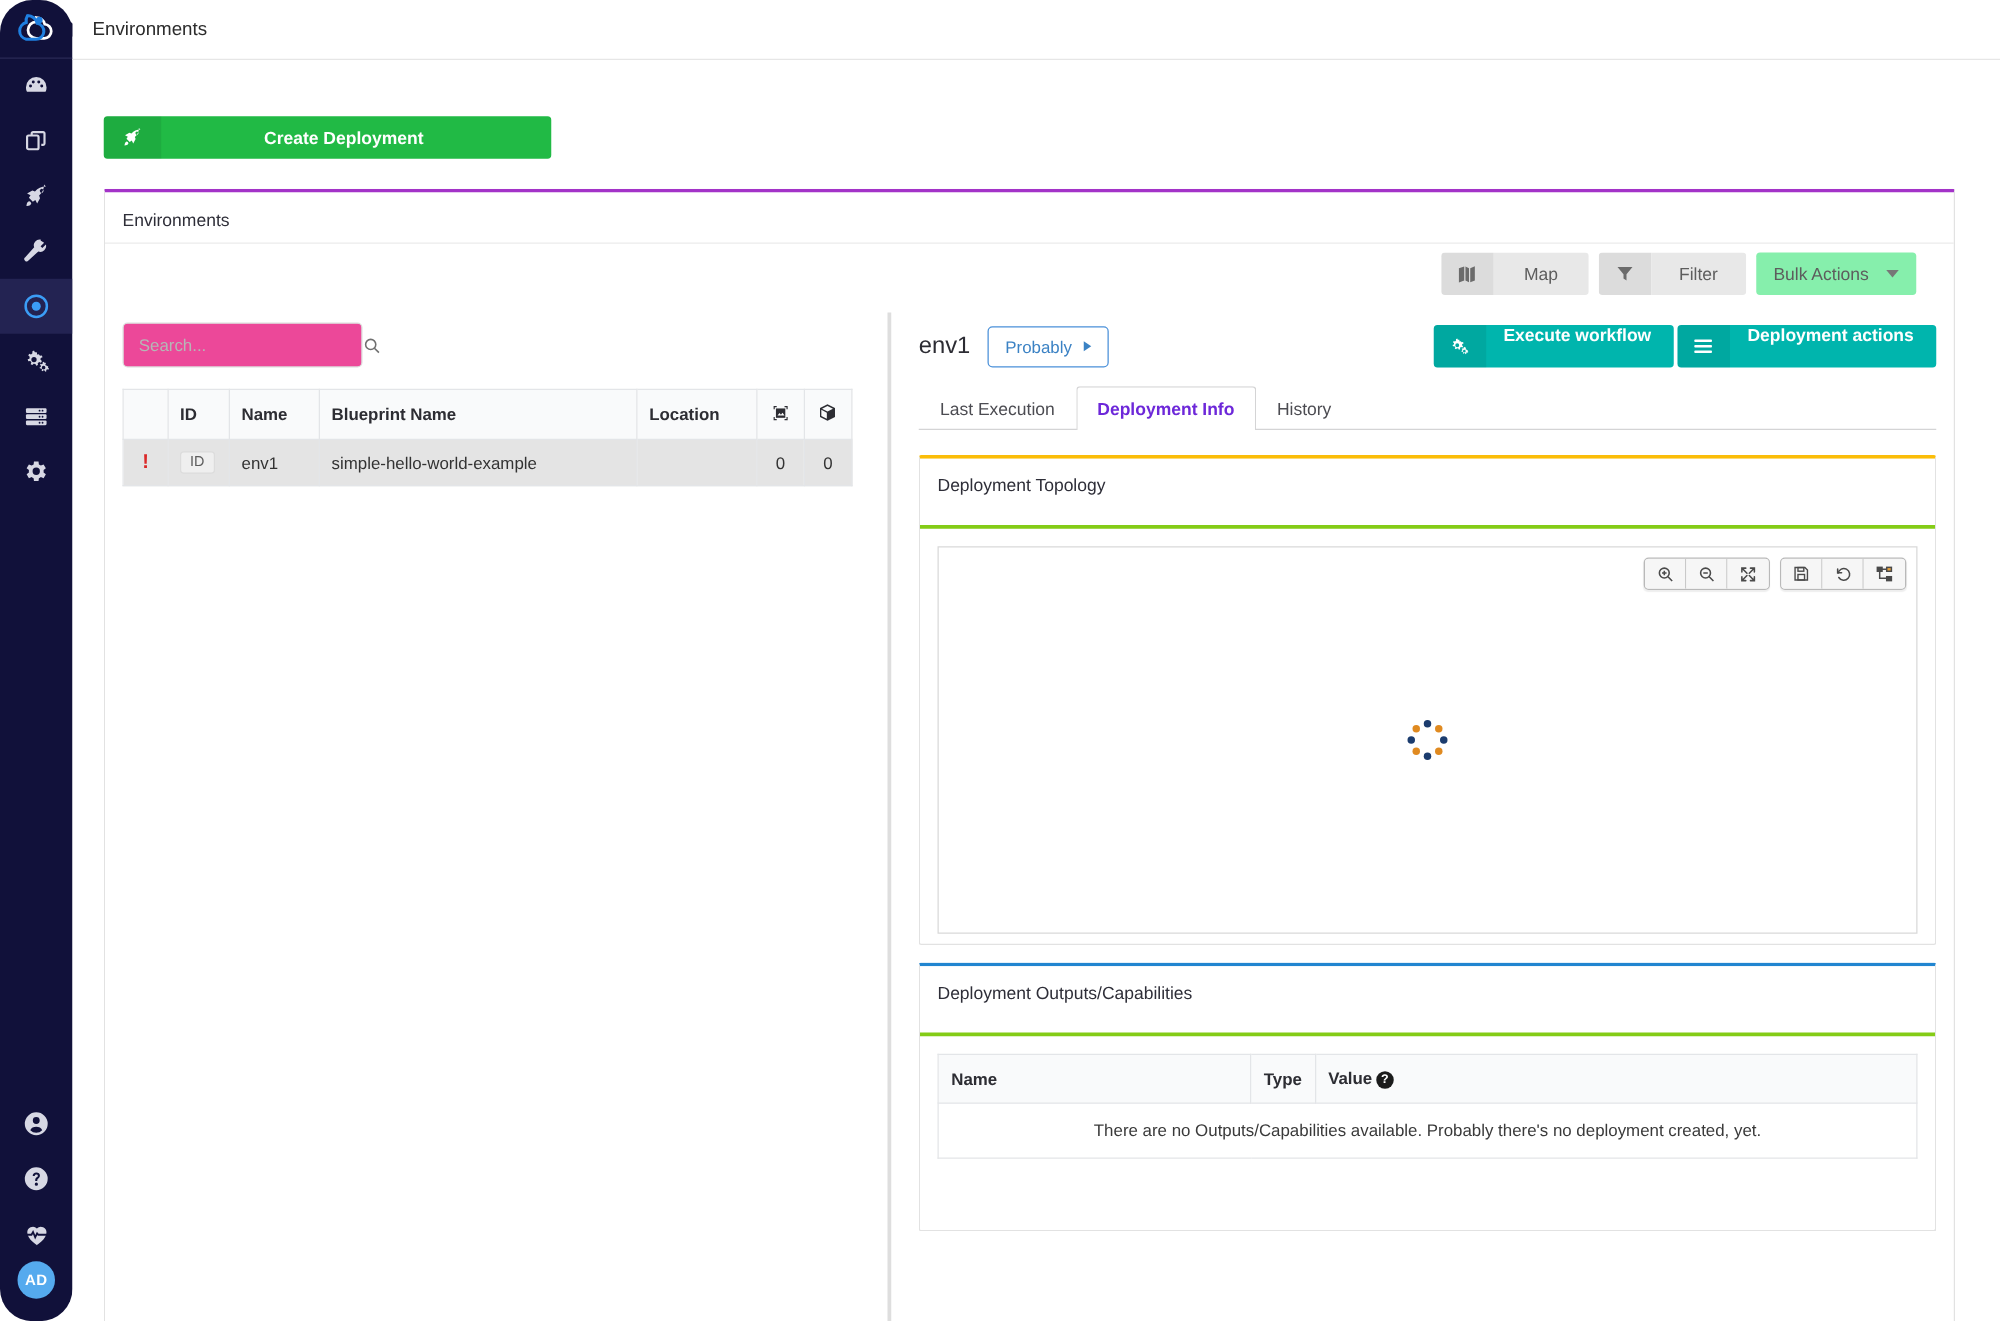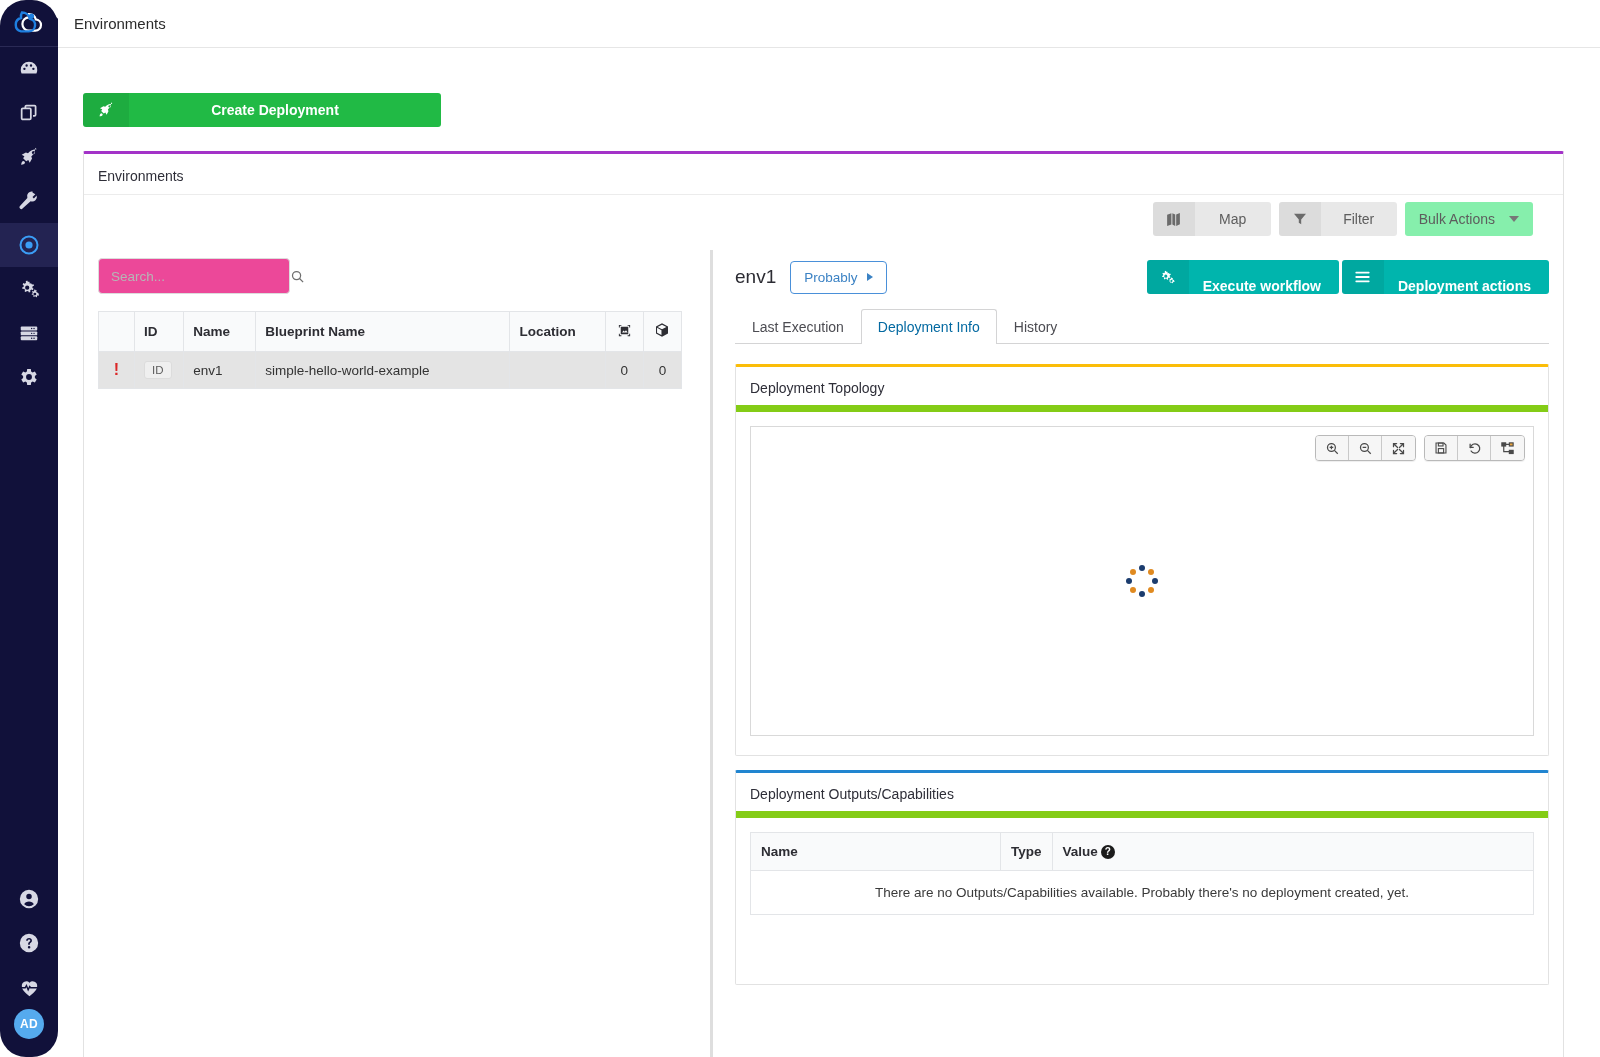--- a/index.html
+++ b/index.html
@@ -197,21 +197,21 @@
   }
   .chev-r {
     width: 0; height: 0;
     border-top: 4.5px solid transparent;
     border-bottom: 4.5px solid transparent;
     border-left: 6px solid #3b82c4;
   }
   #dep-actions { margin-left: auto; display: flex; gap: 3px; }
   .teal-btn {
     background: #00b5ad; color: #fff; border: none;
-    height: 34px; border-radius: 3px; display: flex; align-items: flex-end;
+    height: 34px; border-radius: 3px; display: flex; align-items: flex-start;
     font-size: 14px; font-weight: bold; cursor: pointer; padding: 0;
     font-family: "Liberation Sans", sans-serif;
   }
   .teal-btn .ic {
     width: 42px; height: 34px; display: flex; align-items: center;
     justify-content: center; background: rgba(0,0,0,0.07);
     border-radius: 3px 0 0 3px;
   }
   .teal-btn .lbl { padding: 0 18px 0 14px; }
   
@@ -219,34 +219,34 @@
     display: flex; align-items: flex-end; height: 36px;
     border-bottom: 1px solid #d4d4d5; margin-left: 14px; margin-top: 4px;
   }
   .tab {
     padding: 9px 16px; font-size: 14px; color: #4c4c52;
     cursor: pointer; border: 1px solid transparent; border-bottom: none;
     position: relative; top: 1px; background: transparent;
   }
   .tab.active {
     background: #fff; border-color: #d4d4d5;
-    border-radius: 3px 3px 0 0; font-weight: normal; color: #0369a1;
+    border-radius: 3px 3px 0 0; font-weight: bold; color: #6d28d9;
   }
   
   .card {
     margin: 20px 0 0 14px;
     background: #fff; border: 1px solid #e2e2e2;
     border-radius: 2px;
   }
   .card.topo { border-top: 3px solid #fbbd08; height: 392px; }
   .card.outs { border-top: 3px solid #2185d0; margin-top: 14px; height: 215px; }
   .card .c-title {
     font-size: 14px; color: #2e2e38;
-    padding: 13px 14px 9px 14px;
-    border-bottom: 7px solid #84cc16;
+    padding: 13px 14px 24px 14px;
+    border-bottom: 3px solid #84cc16;
   }
   #topo-canvas {
     margin: 14px; height: 310px;
     border: 1px solid #d9d9d9; background: #fff;
     position: relative;
   }
   #topo-tools {
     position: absolute; right: 8px; top: 8px;
     display: flex; gap: 8px;
   }

